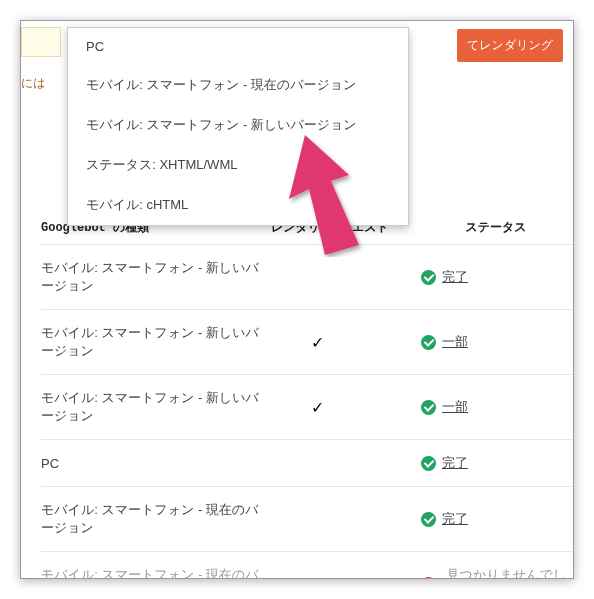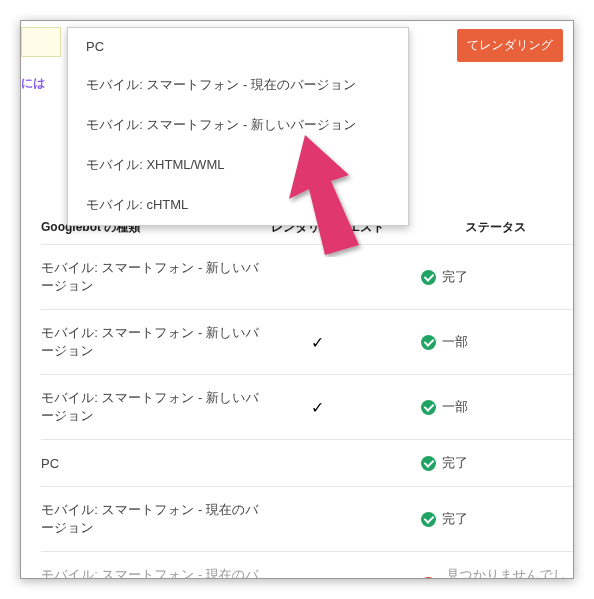--- a/index.html
+++ b/index.html
@@ -27,22 +27,21 @@
     width: 40px;
     height: 30px;
     background: #fffde8;
     border: 1px solid #e2e0a8;
   }
   .left-label {
     position: absolute;
     left: 0;
     top: 54px;
     font-size: 12px;
-    color: #8b5cf6;
-    font-weight: bold;
+    color: #a16207;
   }
   .render-btn {
     position: absolute;
     right: 10px;
     top: 8px;
     background: #e8613b;
     color: #fff;
     border: none;
     padding: 8px 10px;
     font-size: 12px;
@@ -72,39 +71,40 @@
     right: 0;
     top: 190px;
     width: calc(100% - 20px);
   }
   .thead {
     display: flex;
     font-weight: bold;
     font-size: 12px;
     color: #222;
     padding: 8px 0;
+    font-family: Liberation Mono, monospace;
   }
   .col-type { width: 230px; padding-right: 10px; }
   .col-render { width: 150px; text-align: left; }
   .col-status { width: 150px; text-align: center; }
   .trow {
     display: flex;
     align-items: center;
     border-top: 1px solid #e6e6e6;
     padding: 14px 0;
     font-size: 13px;
     color: #444;
   }
   .trow.grey { color: #999; }
   .check {
     font-size: 16px;
     color: #000;
     padding-left: 40px;
   }
-  .status-cell { display: flex; align-items: center; gap: 6px; }
+  .status-cell { display: flex; align-items: center; gap: 6px; text-decoration: underline; }
   .ok-icon {
     width: 15px; height: 15px; border-radius: 50%;
     background: #1fa463;
     display: inline-flex; align-items: center; justify-content: center;
   }
   .ok-icon::after {
     content: "";
     width: 4px; height: 7px;
     border: solid #fff;
     border-width: 0 2px 2px 0;
@@ -133,21 +133,21 @@
 
   <div class="yellow-box"></div>
   <div class="left-label">には</div>
 
   <button class="render-btn">てレンダリング</button>
 
   <div class="dropdown">
     <div class="dropdown-item">PC</div>
     <div class="dropdown-item">モバイル: スマートフォン - 現在のバージョン</div>
     <div class="dropdown-item">モバイル: スマートフォン - 新しいバージョン</div>
-    <div class="dropdown-item">モバイル: XHTML/WML</div>
+    <div class="dropdown-item">ステータス: XHTML/WML</div>
     <div class="dropdown-item">モバイル: cHTML</div>
   </div>
 
   <div class="table-area">
     <div class="thead">
       <div class="col-type">Googlebot の種類</div>
       <div class="col-render">レンダリ   リクエスト</div>
       <div class="col-status">ステータス</div>
     </div>
     <div id="tbody">

